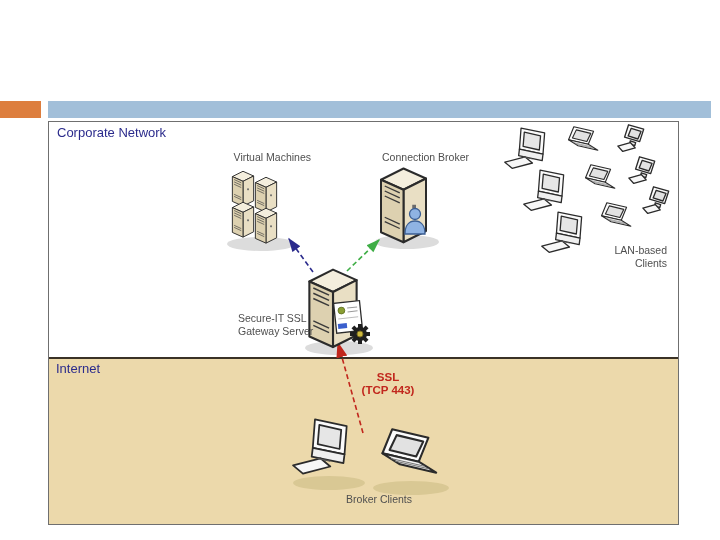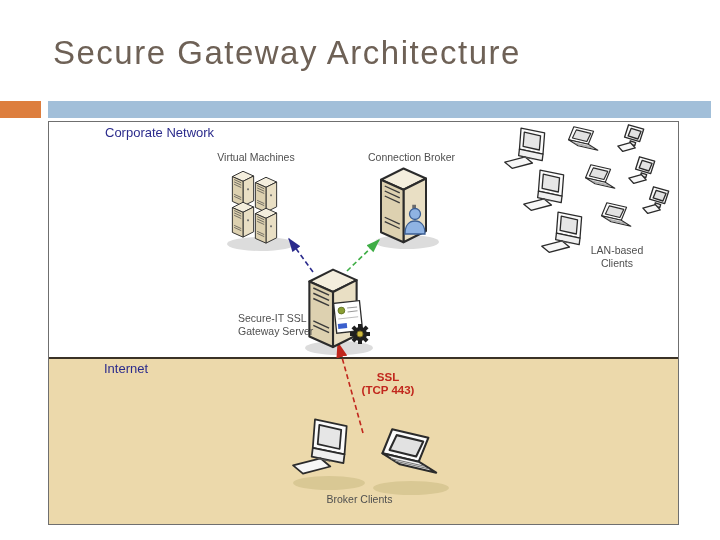--- a/index.html
+++ b/index.html
@@ -17,35 +17,34 @@
   .diagram{
     position:absolute;left:48px;top:121px;width:631px;height:404px;
     background:#ffffff;border:1px solid #6f6f6f;box-sizing:border-box;
   }
   .zone-internet{
     position:absolute;left:0;top:235px;width:629px;height:167px;
     background:#ecd9ab;border-top:2px solid #3a3226;box-sizing:border-box;
   }
   .dsvg{position:absolute;left:0;top:0;width:629px;height:402px;}
   .lbl{position:absolute;z-index:3;line-height:13px;}
-  .zone-lbl{font-size:13px;color:#2b2b8c;margin-left:48px;}
-  .node-lbl{font-size:10.5px;color:#4f4f4f;text-align:center;line-height:12.5px;}
+  .zone-lbl{font-size:13px;color:#2b2b8c;}
+  .node-lbl{font-size:10.5px;color:#4f4f4f;text-align:right;line-height:12.5px;}
   .proto-lbl{font-size:11.5px;font-weight:bold;text-align:center;line-height:13px;}
   .rdp{color:#2b2b8c;}
   .http{color:#3fae46;}
   .ssl{color:#c1271d;}
   .domain{font-size:11px;color:#b4452e;text-align:right;}
   .gw-lbl{text-align:left;}
 </style>
 </head>
 <body>
 
 <div class="slide">
 
-  <div class="title">Secure Gateway Architecture</div>
   <div class="accent-bar"></div>
   <div class="header-bar"></div>
 
   <div class="diagram">
 
     <div class="zone-internet"></div>
 
     <svg class="dsvg" viewBox="0 0 629 402" xmlns="http://www.w3.org/2000/svg">
       <defs>
         <symbol id="sym-tower" viewBox="0 0 44 64">

